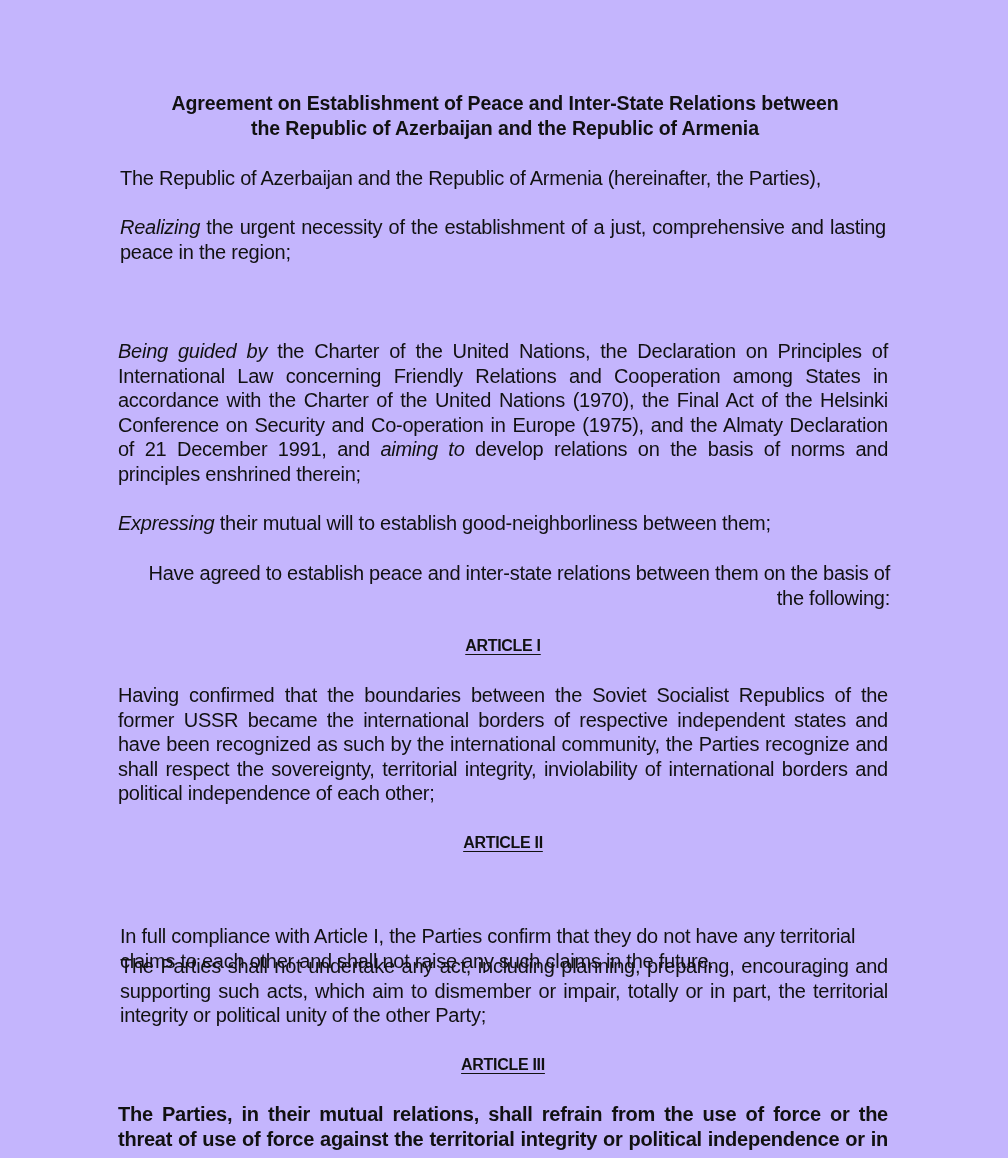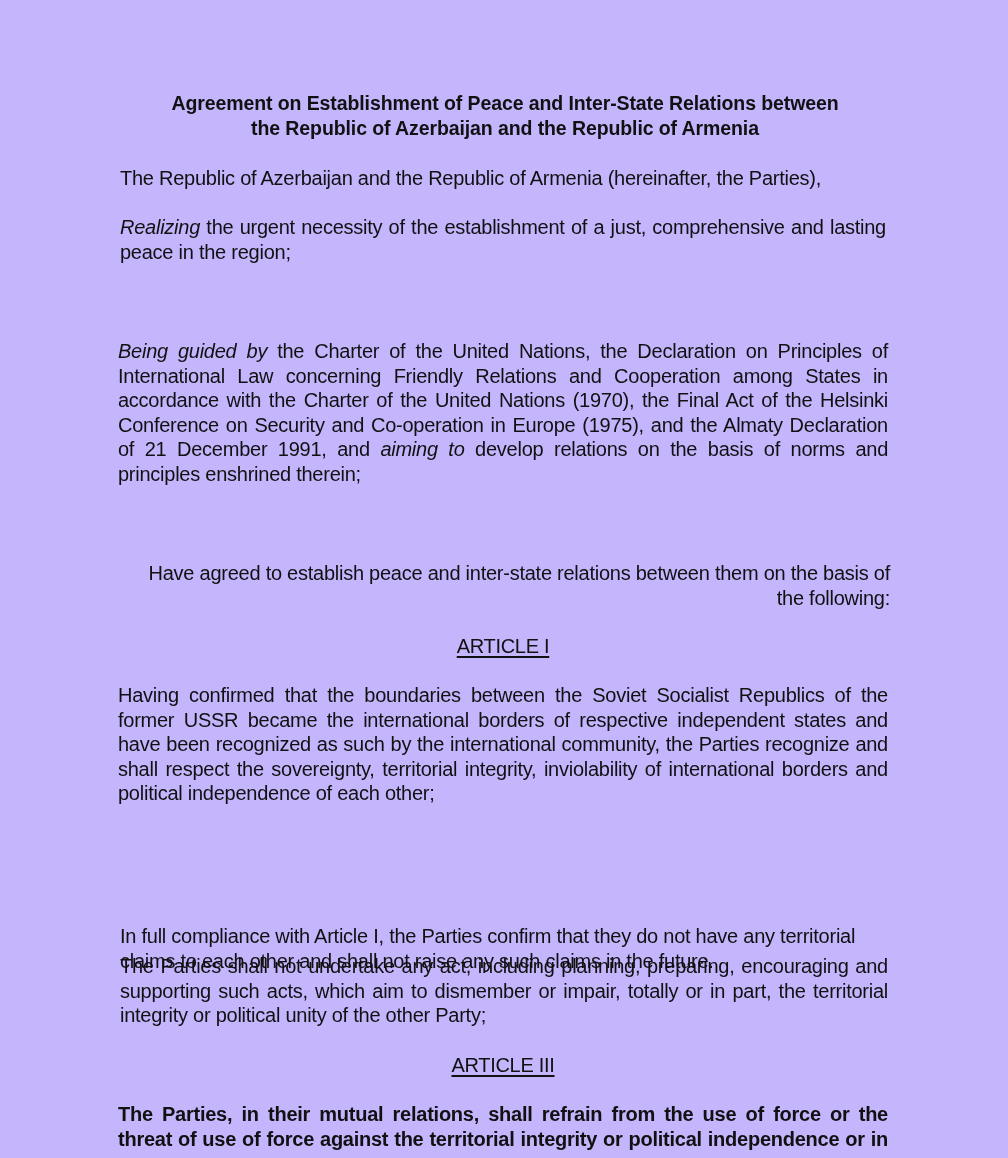--- a/index.html
+++ b/index.html
@@ -47,22 +47,22 @@
       text-align: left;
     }
     .para i {
       font-style: italic;
     }
     .article {
       position: absolute;
       left: 118px;
       width: 770px;
       text-align: center;
-      font-weight: normal;
-      font-size: 20px;
+      font-weight: bold;
+      font-size: 16px;
       line-height: 24px;
       letter-spacing: -0.3px;
     }
     .article span {
       text-decoration: underline;
       text-underline-offset: 3px;
     }
   </style>
 </head>
 <body>
@@ -74,25 +74,27 @@
     <div>the Republic of Azerbaijan and the Republic of Armenia</div>
   </div>
 
   <div class="para" style="top:215px; left:120px; width:766px;"><i>Realizing</i><span> the urgent necessity of the establishment of a just, comprehensive and lasting peace in the region;</span></div>
 
   <div class="para left" style="top:166px; left:120px;">The Republic of Azerbaijan and the Republic of Armenia (hereinafter, the Parties),</div>
 
 
   <div class="para" style="top:339px;"><i>Being guided by</i><span> the Charter of the United Nations, the Declaration on Principles of International Law concerning Friendly Relations and Cooperation among States in accordance with the Charter of the United Nations (1970), the Final Act of the Helsinki Conference on Security and Co-operation in Europe (1975), and the Almaty Declaration of 21 December 1991, and </span><i>aiming to</i><span> develop relations on the basis of norms and principles enshrined therein;</span></div>
 
+  <div class="para left" style="top:511px;"><i>Expressing</i><span> their mutual will to establish good-neighborliness between them;</span></div>
 
   <div class="para left" style="top:561px; left:120px;text-align:right;">Have agreed to establish peace and inter-state relations between them on the basis of the following:</div>
 
   <div class="article" style="top:634px;"><span>ARTICLE I</span></div>
   <div class="para" style="top:683px;">Having confirmed that the boundaries between the Soviet Socialist Republics of the former USSR became the international borders of respective independent states and have been recognized as such by the international community, the Parties recognize and shall respect the sovereignty, territorial integrity, inviolability of international borders and political independence of each other;</div>
 
+  <div class="article" style="top:831px;"><span>ARTICLE II</span></div>
   <div class="para left" style="top:924px; left:120px;">In full compliance with Article I, the Parties confirm that they do not have any territorial claims to each other and shall not raise any such claims in the future.</div>
   <div class="para" style="top:954px; left:120px; width:768px;">The Parties shall not undertake any act, including planning, preparing, encouraging and supporting such acts, which aim to dismember or impair, totally or in part, the territorial integrity or political unity of the other Party;</div>
 
   <div class="article" style="top:1053px;"><span>ARTICLE III</span></div>
   <div class="para" style="top:1102px; text-align-last: justify; font-weight: bold;">The Parties, in their mutual relations, shall refrain from the use of force or the threat of use of force against the territorial integrity or political independence or in any</div>
 
 </div>
 
 </body></html>

